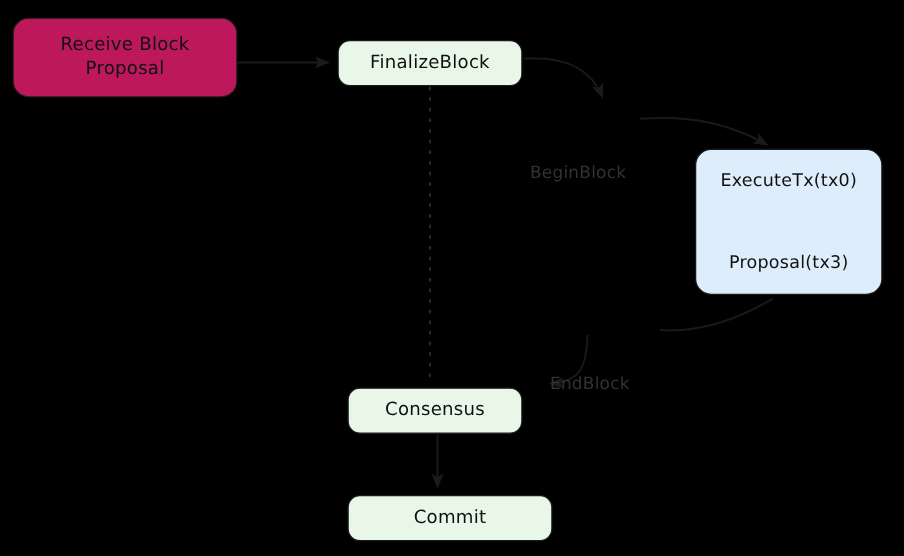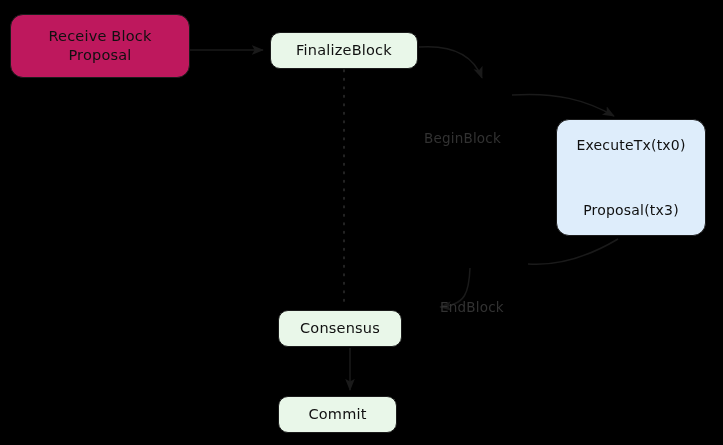--- a/index.html
+++ b/index.html
@@ -57,25 +57,25 @@
   }
   #node-execute {
     left: 556px; top: 119px; width: 150px; height: 117px;
     background: #DEEDFB;
     border-radius: 13px;
     font-size: 14px;
     line-height: 1.45;
     gap: 44px;
   }
   #node-consensus {
-    left: 278px; top: 310px; width: 124px; height: 37px;
+    left: 278px; top: 310px; width: 140px; height: 37px;
     background: #E9F7E9;
   }
   #node-commit {
-    left: 278px; top: 396px; width: 119px; height: 37px;
+    left: 278px; top: 396px; width: 164px; height: 37px;
     background: #E9F7E9;
   }
   .edge-label {
     position: absolute;
     color: #323232;
     font-family: "DejaVu Sans", sans-serif;
     font-size: 13.5px;
     white-space: nowrap;
     z-index: 3;
     letter-spacing: 0.2px;

